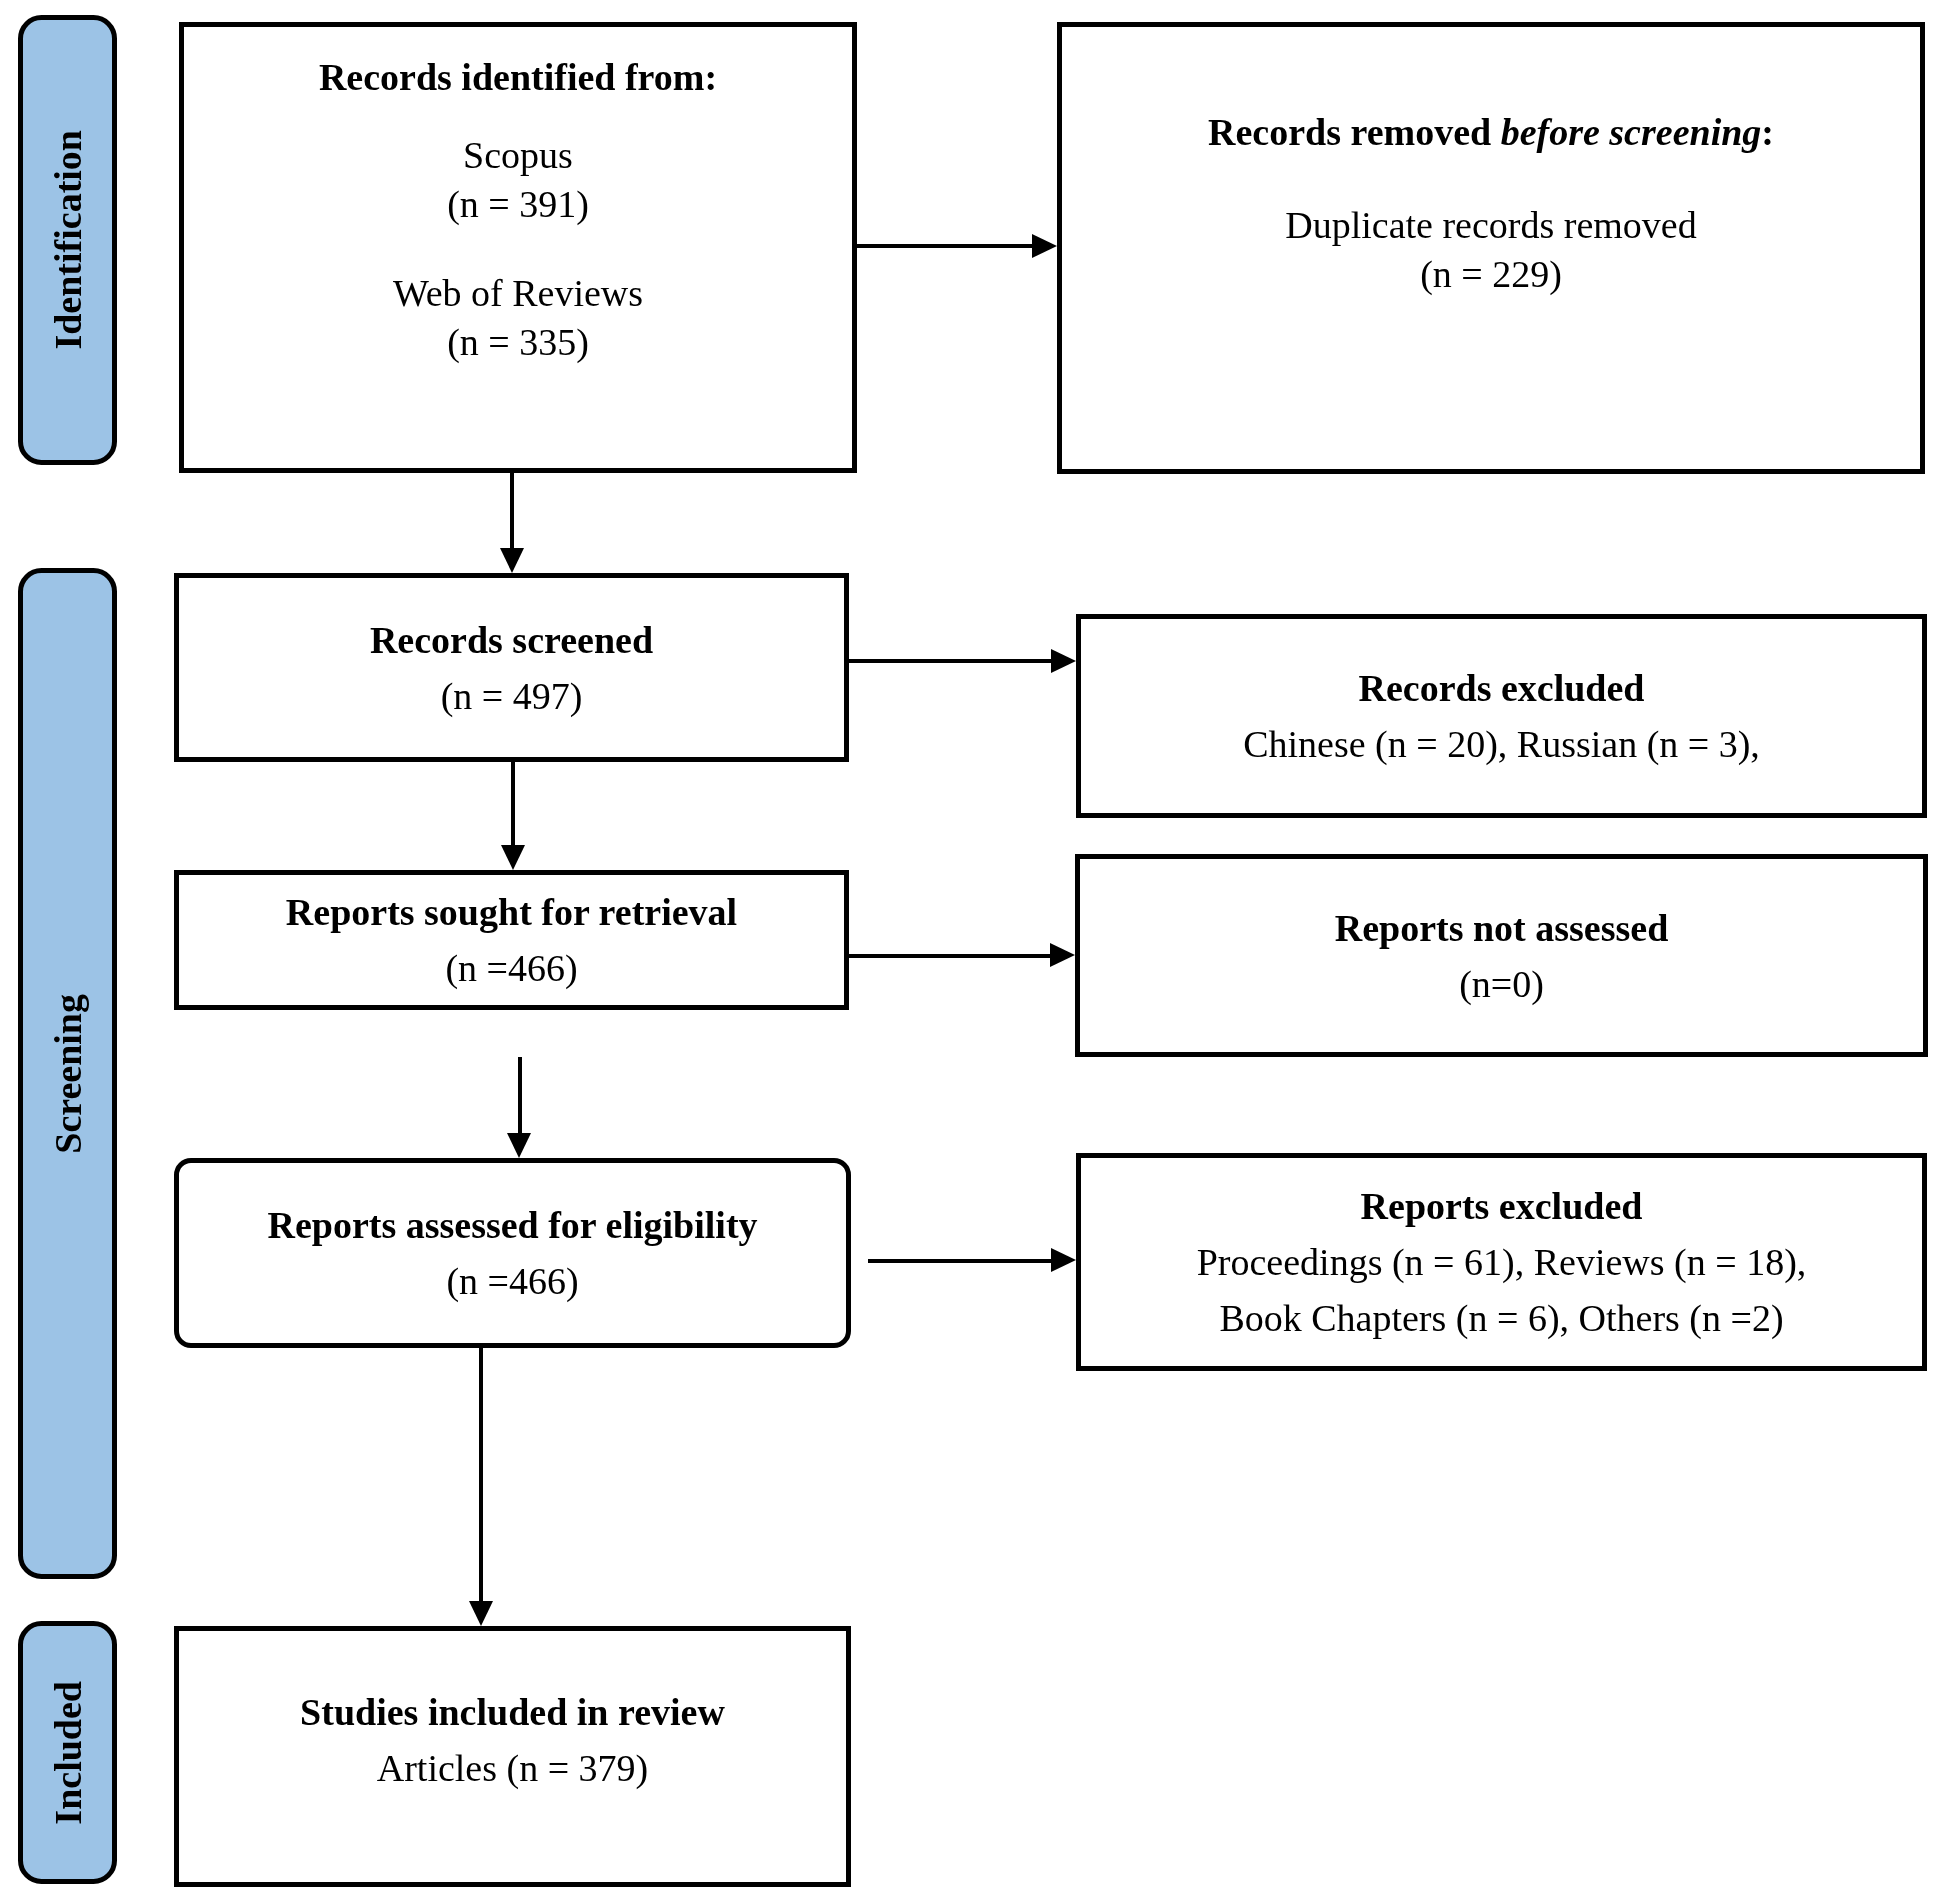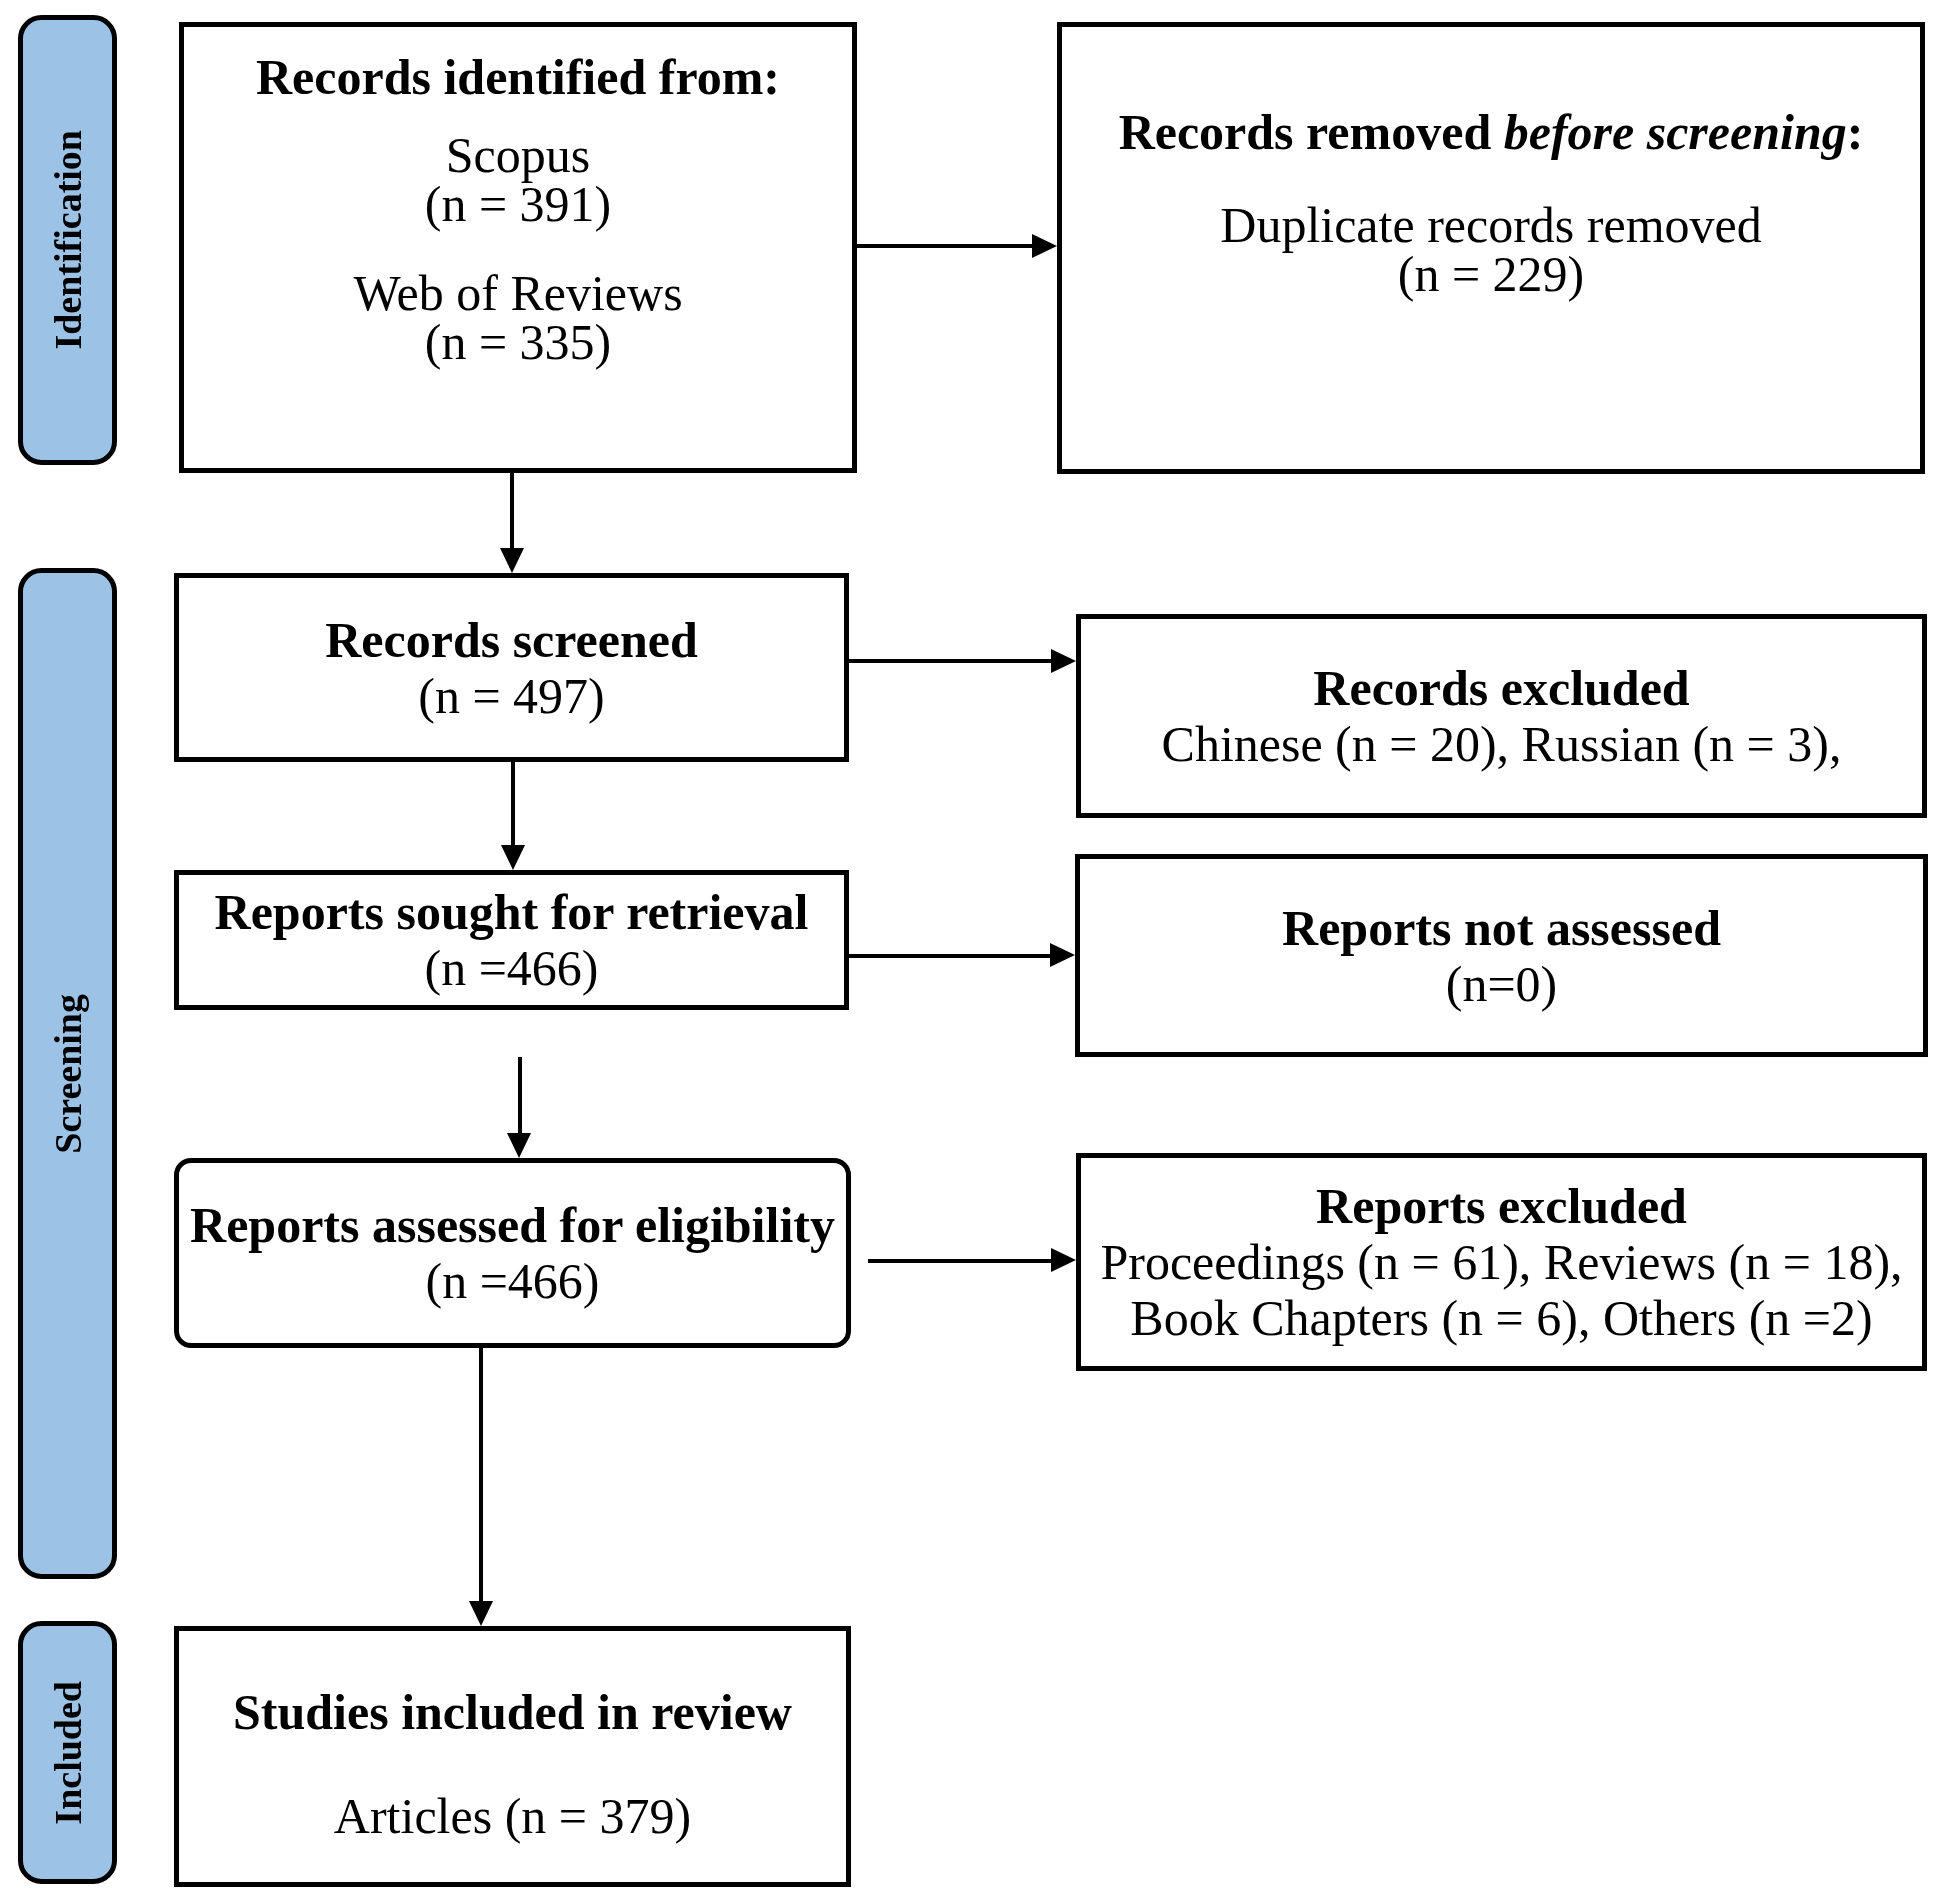--- a/index.html
+++ b/index.html
@@ -33,35 +33,35 @@
 
   
   .box{
     position:absolute;
     border:5.1px solid #000000;
     box-sizing:border-box;
     background:#ffffff;
     display:flex;flex-direction:column;align-items:center;
     text-align:center;
   }
-  .box .line{font-size:50px;line-height:56px;white-space:nowrap;}
+  .box .line{font-size:38px;line-height:56px;white-space:nowrap;}
   .box .bold{font-weight:bold;}
   .center-v{justify-content:center;}
 
   #box-identified{left:179px;top:22px;width:678px;height:451px;padding-top:26px;}
   #box-identified .line{line-height:49px;}
   #box-removed{left:1057px;top:22px;width:868px;height:452px;padding-top:81px;}
   #box-removed .line{line-height:49px;}
   #box-screened{left:174px;top:573px;width:675px;height:189px;}
   #box-rec-excluded{left:1076px;top:570px;width:851px;height:204px;margin-top:44px;}
   #box-sought{left:174px;top:870px;width:675px;height:140px;}
   #box-not-retrieved{left:1075px;top:854px;width:853px;height:203px;}
   #box-assessed{left:174px;top:1158px;width:677px;height:190px;border-radius:17px;}
   #box-rep-excluded{left:1076px;top:1153px;width:851px;height:218px;}
-  #box-included{left:174px;top:1626px;width:677px;height:261px;padding-top:53px;gap:48px;}
+  #box-included{left:174px;top:1626px;width:677px;height:261px;padding-top:53px;}
 
   .sp40{height:29px;} .sp55{height:40px;} .sp60{height:44px;}
 
   
   .vline{position:absolute;width:4.4px;background:#000000;}
   .hline{position:absolute;height:4.4px;background:#000000;}
   .head-down{
     position:absolute;width:0;height:0;
     border-left:12.5px solid transparent;
     border-right:12.5px solid transparent;

